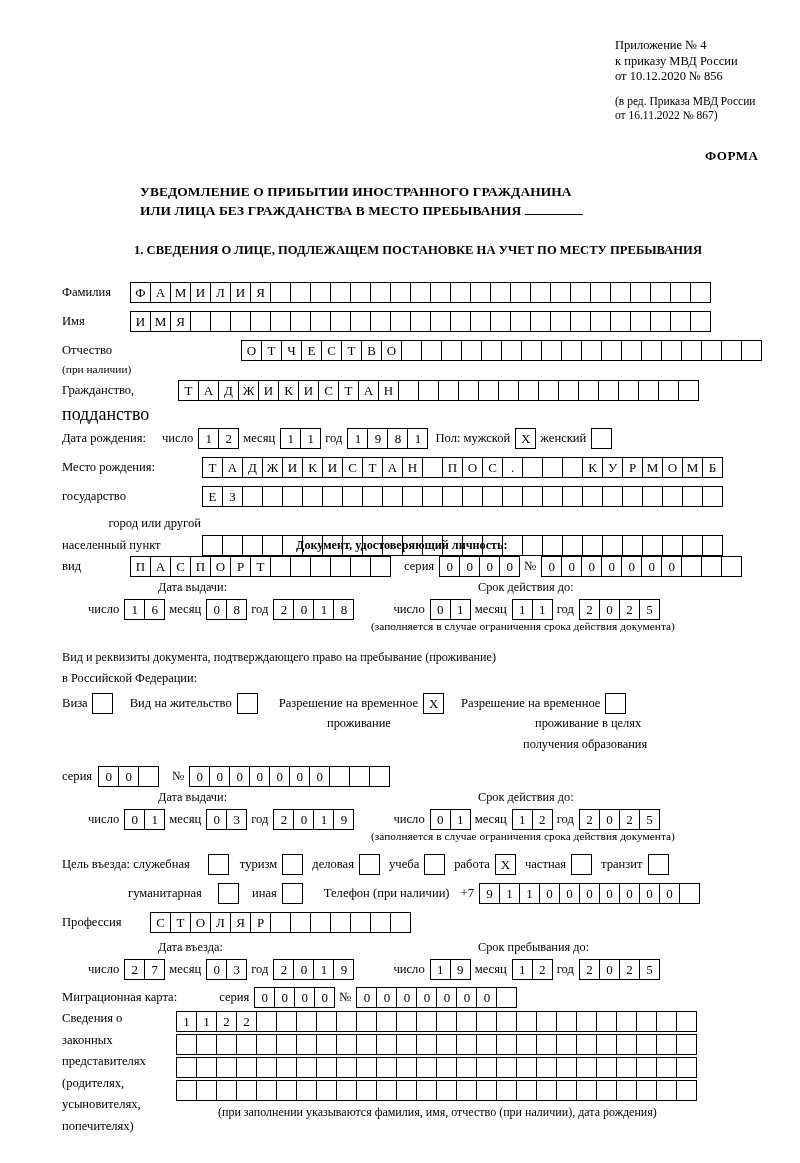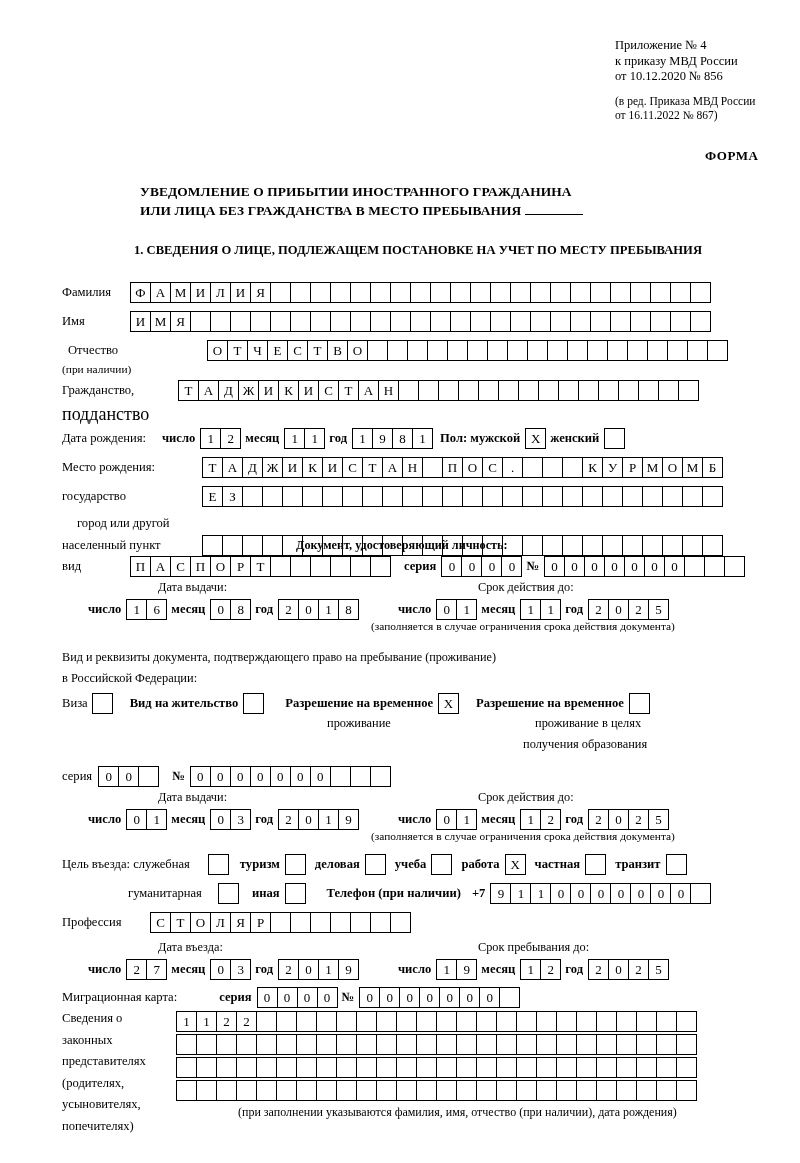--- a/index.html
+++ b/index.html
@@ -89,21 +89,20 @@
     margin-right: -1px;
     box-sizing: border-box;
     text-align: center;
     font-size: 13px;
     line-height: 19px;
     font-family: "Liberation Serif", serif;
   }
   .inline-lbl {
     padding: 0 5px;
     font-size: 12.6px;
-    font-weight: bold;
   }
   .bold-center {
     position: absolute;
     font-weight: bold;
     font-size: 12.2px;
     white-space: nowrap;
   }
   .note-i {
     position: absolute;
     font-size: 11.4px;
@@ -209,21 +208,21 @@
         <span class="cell"></span>
         <span class="cell"></span>
         <span class="cell"></span>
         <span class="cell"></span>
         <span class="cell"></span>
         <span class="cell"></span>
         <span class="cell"></span>
       </span>
   </div>
 
-  <div class="row" style="top:339px; left:68px;">
+  <div class="row" style="top:339px; left:62px;gap:40px;">
     <span class="lbl" style="width:139px">Отчество</span>
     <span class="boxes" id="patronymic-boxes">
         <span class="cell">О</span>
         <span class="cell">Т</span>
         <span class="cell">Ч</span>
         <span class="cell">Е</span>
         <span class="cell">С</span>
         <span class="cell">Т</span>
         <span class="cell">В</span>
         <span class="cell">О</span>
@@ -366,21 +365,21 @@
         <span class="cell"></span>
         <span class="cell"></span>
         <span class="cell"></span>
         <span class="cell"></span>
         <span class="cell"></span>
         <span class="cell"></span>
         <span class="cell"></span>
         <span class="cell"></span>
       </span>
   </div>
-  <div class="row" style="top:512px; left:77px;">
+  <div class="row" style="top:512px; left:61px;text-align:right;">
     <span class="lbl" style="width:140px">город или другой</span>
   </div>
   <div class="row" style="top:534px; left:62px;">
     <span class="lbl" style="width:140px">населенный пункт</span>
     <span class="boxes" id="bp-row3">
         <span class="cell"></span>
         <span class="cell"></span>
         <span class="cell"></span>
         <span class="cell"></span>
         <span class="cell"></span>
@@ -839,15 +838,15 @@
         <span class="cell"></span>
         <span class="cell"></span>
         <span class="cell"></span>
         <span class="cell"></span>
         <span class="cell"></span>
         <span class="cell"></span>
         <span class="cell"></span>
       </span>
   </div>
 
-  <div class="footnote" style="top:1105px; left:218px;margin-left:20px;">(при заполнении указываются фамилия, имя, отчество (при наличии), дата рождения)</div>
+  <div class="footnote" style="top:1105px; left:218px;">(при заполнении указываются фамилия, имя, отчество (при наличии), дата рождения)</div>
 
 </div>
 
 </body></html>

